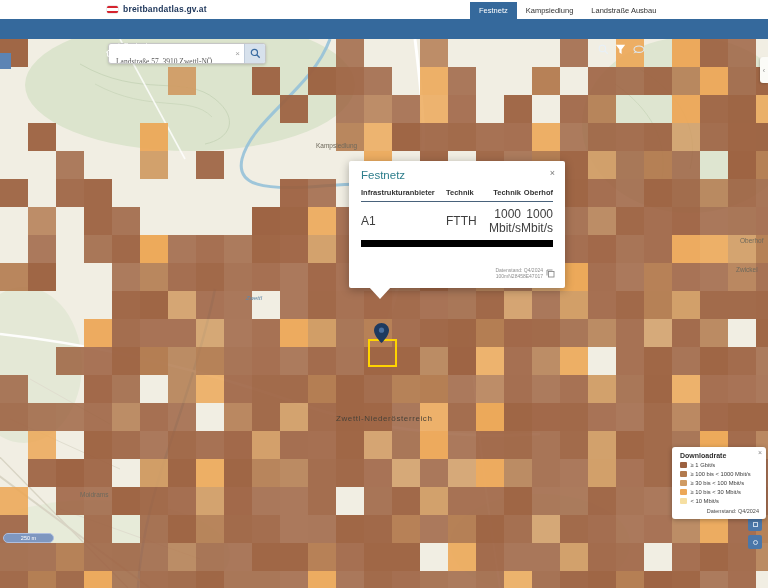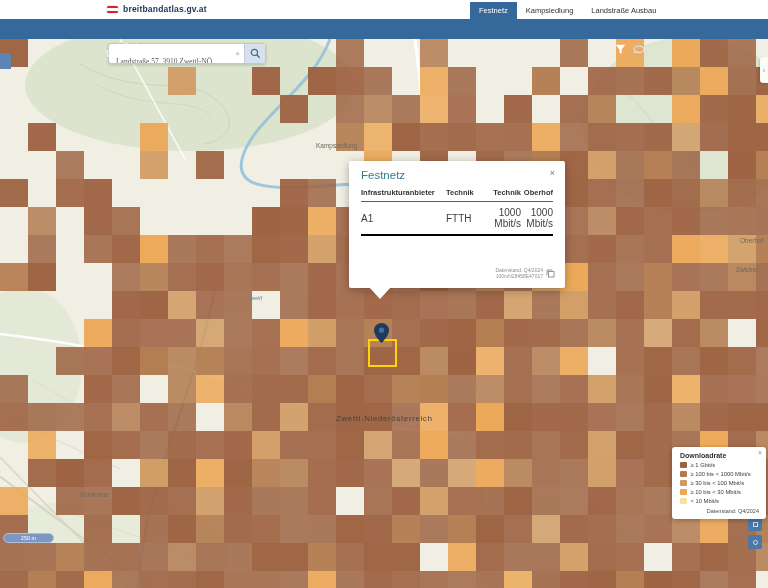--- a/index.html
+++ b/index.html
@@ -59,21 +59,21 @@
   .popup { position:absolute; left:349px; top:161px; width:216px; height:127px; background:#fff;
            border-radius:2px; box-shadow:0 2px 10px rgba(0,0,0,.3); z-index:7; padding:8px 12px; }
   .popup-tail { position:absolute; left:20px; bottom:-11px; width:0; height:0;
                 border-left:11px solid transparent; border-right:11px solid transparent;
                 border-top:12px solid #ffffff; }
   .popup-title { font-size:11.5px; color:#2e7e8c; font-weight:500; }
   .popup-close { position:absolute; right:10px; top:7px; font-size:9px; color:#777; cursor:pointer; }
   .ptable { width:192px; margin-top:7px; border-collapse:collapse; table-layout:fixed; }
   .ptable th { font-size:7.5px; font-weight:bold; color:#333; text-align:left; padding:0 0 4px 0;
                border-bottom:1.5px solid #49627b; }
-  .ptable td { font-size:10px; color:#3e3e3e; padding:5px 0 5px 0; border-bottom:2px solid #000000; }
+  .ptable td { font-size:12px; color:#3e3e3e; padding:5px 0 5px 0; border-bottom:7px solid #000000; }
   .ptable .c3, .ptable .c4 { text-align:right; }
   .popup-foot { position:absolute; right:10px; bottom:6px; display:flex; align-items:center; gap:3px; }
   .popup-foot-text { text-align:right; font-size:5px; color:#8f8f8f; line-height:6.5px; }
 
   
   .legend { position:absolute; left:672px; top:447px; width:94px; background:#ffffff; border-radius:3px;
             box-shadow:0 1px 5px rgba(0,0,0,.3); z-index:7; padding:5px 7px 5px 8px; }
   .legend-title { font-size:7px; font-weight:bold; color:#2f2f2f; }
   .legend-close { position:absolute; right:4px; top:2px; font-size:7px; color:#888; cursor:pointer; }
   .legend-row { display:flex; align-items:center; margin-top:2.6px; }

